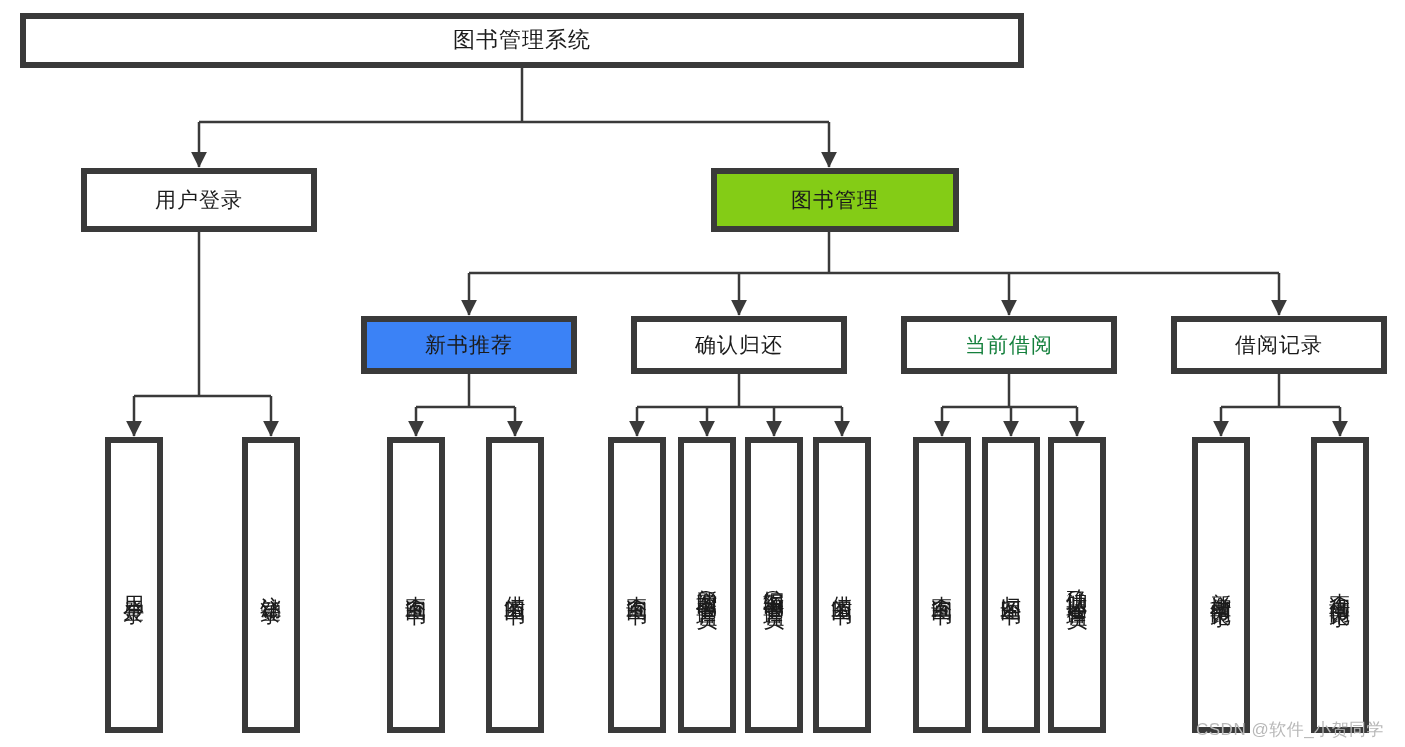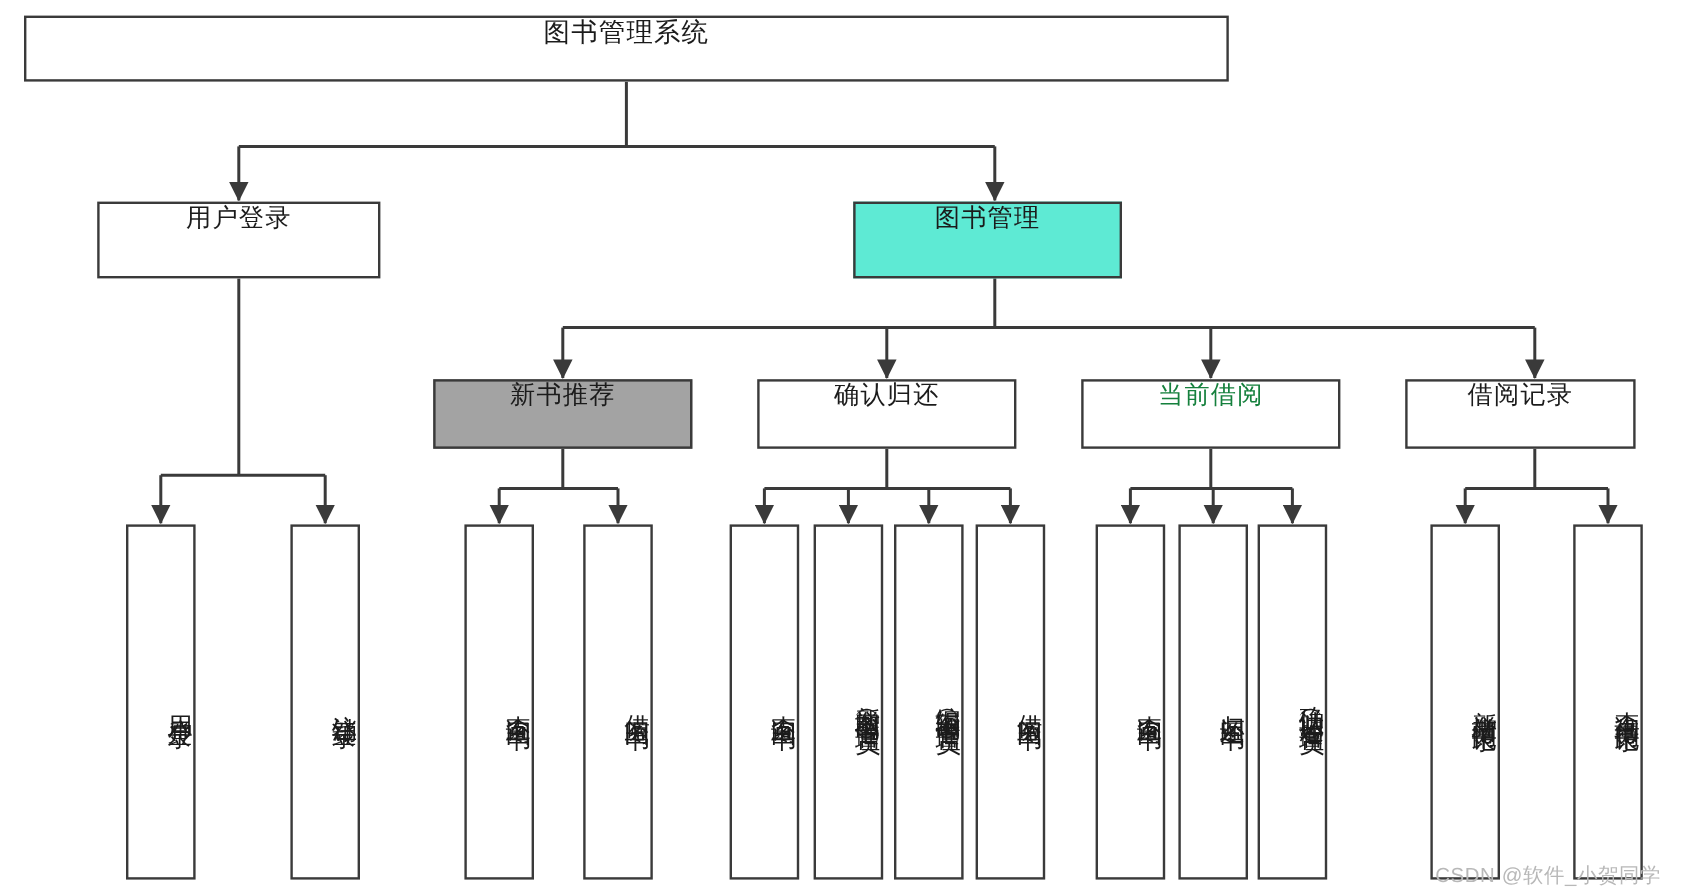--- a/index.html
+++ b/index.html
@@ -21,23 +21,23 @@
     position: absolute;
     left: 0;
     top: 0;
     width: 1405px;
     height: 747px;
   }
   .node {
     position: absolute;
     box-sizing: border-box;
     background: #ffffff;
-    border: 2px solid #0f766e;
+    border: 6px solid #0f766e;
     display: flex;
-    align-items: flex-start;
+    align-items: center;
     justify-content: center;
     color: #1b1b1b;
     line-height: 1.12;
   }
   .node.horizontal {
     font-size: 21px;
     letter-spacing: 1px;
     padding: 0 6px;
   }
   .node.vertical {
@@ -107,33 +107,33 @@
       </g>
   </svg>
 
   <div id="node-layer">
       <div class="node horizontal root" style="left: 20px; top: 13px; width: 1004px; height: 55px; border-color: rgb(58, 58, 58); background: rgb(255, 255, 255); color: rgb(27, 27, 27);">
         <span>图书管理系统</span>
       </div>
       <div class="node horizontal" style="left: 81px; top: 168px; width: 236px; height: 64px; border-color: rgb(58, 58, 58); background: rgb(255, 255, 255); color: rgb(27, 27, 27);">
         <span>用户登录</span>
       </div>
-      <div class="node horizontal" style="left: 711px; top: 168px; width: 224px; height: 64px; border-color: rgb(58, 58, 58); background: #5eead4; color: rgb(27, 27, 27);">
+      <div class="node horizontal" style="left: 711px; top: 168px; width: 248px; height: 64px; border-color: rgb(58, 58, 58); background: #84cc16; color: rgb(27, 27, 27);">
         <span>图书管理</span>
       </div>
-      <div class="node horizontal" style="left: 361px; top: 316px; width: 216px; height: 58px; border-color: rgb(58, 58, 58); background: #a3a3a3; color: rgb(27, 27, 27);">
+      <div class="node horizontal" style="left: 361px; top: 316px; width: 216px; height: 58px; border-color: rgb(58, 58, 58); background: #3b82f6; color: rgb(27, 27, 27);">
         <span>新书推荐</span>
       </div>
       <div class="node horizontal" style="left: 631px; top: 316px; width: 216px; height: 58px; border-color: rgb(58, 58, 58); background: rgb(255, 255, 255); color: rgb(27, 27, 27);">
         <span>确认归还</span>
       </div>
       <div class="node horizontal" style="left: 901px; top: 316px; width: 216px; height: 58px; border-color: rgb(58, 58, 58); background: rgb(255, 255, 255); color: #15803d;">
         <span>当前借阅</span>
       </div>
-      <div class="node horizontal" style="left: 1171px; top: 316px; width: 192px; height: 58px; border-color: rgb(58, 58, 58); background: rgb(255, 255, 255); color: rgb(27, 27, 27);">
+      <div class="node horizontal" style="left: 1171px; top: 316px; width: 216px; height: 58px; border-color: rgb(58, 58, 58); background: rgb(255, 255, 255); color: rgb(27, 27, 27);">
         <span>借阅记录</span>
       </div>
       <div class="node vertical" style="left: 105px; top: 437px; width: 58px; height: 296px; border-color: rgb(58, 58, 58); background: rgb(255, 255, 255); color: rgb(27, 27, 27);">
         <span>用户登录</span>
       </div>
       <div class="node vertical" style="left: 242px; top: 437px; width: 58px; height: 296px; border-color: rgb(58, 58, 58); background: rgb(255, 255, 255); color: rgb(27, 27, 27);">
         <span>注销登录</span>
       </div>
       <div class="node vertical" style="left: 387px; top: 437px; width: 58px; height: 296px; border-color: rgb(58, 58, 58); background: rgb(255, 255, 255); color: rgb(27, 27, 27);">
         <span>查询图书</span>

